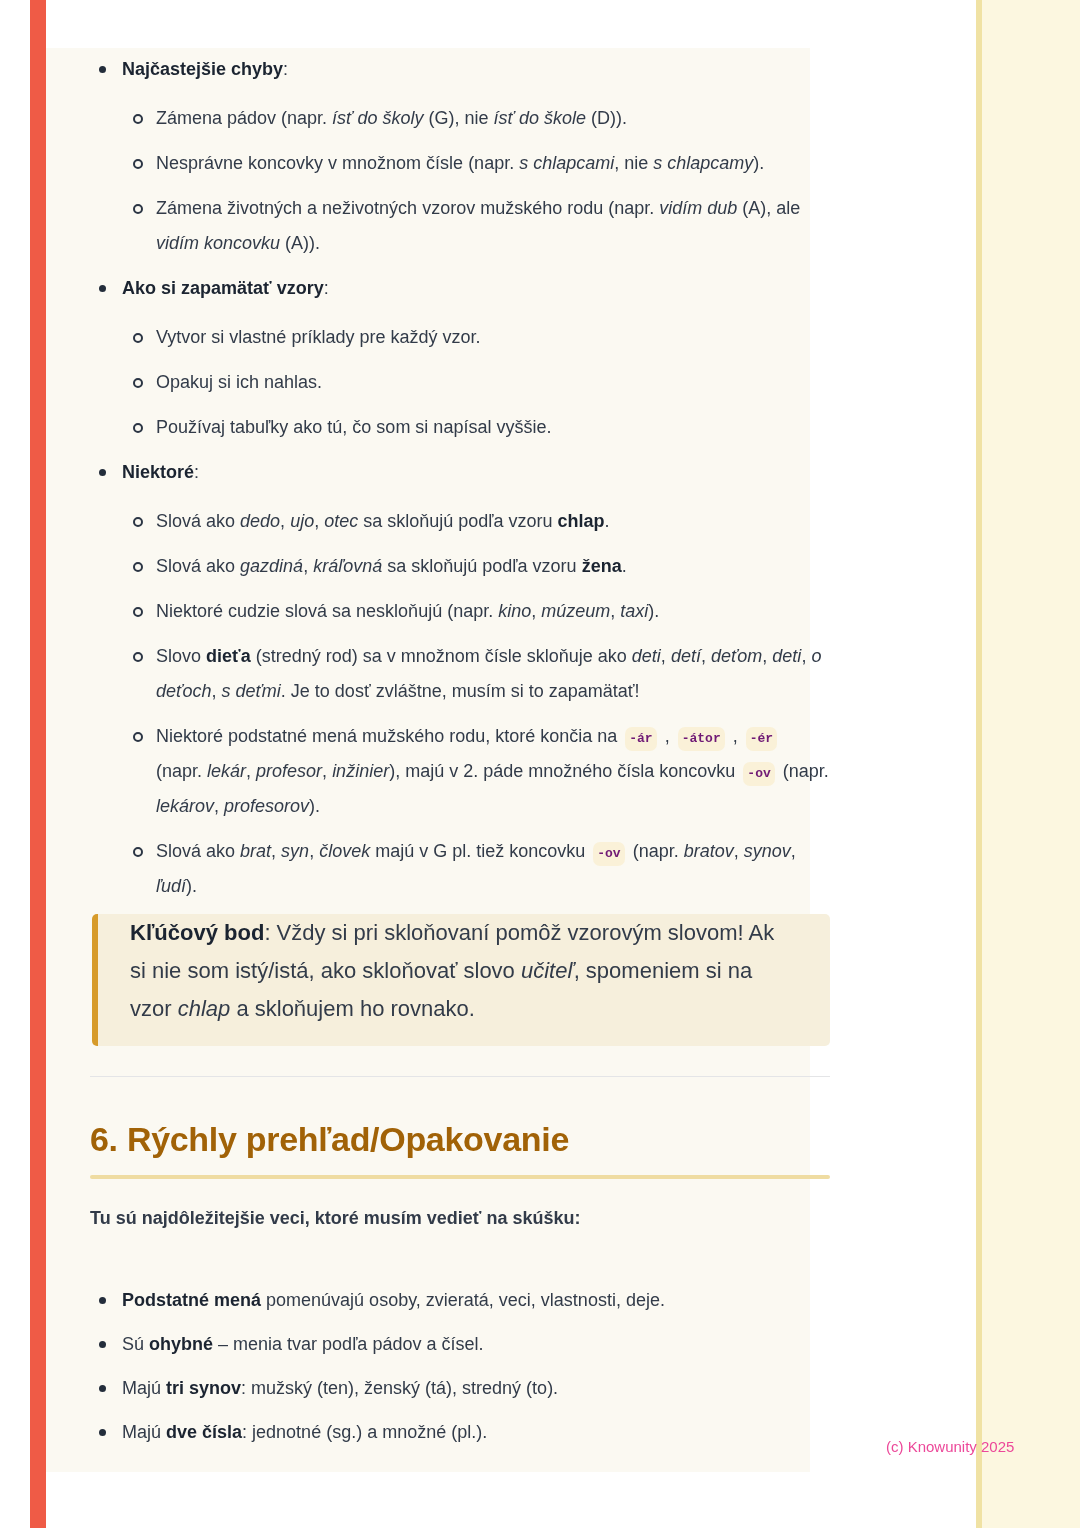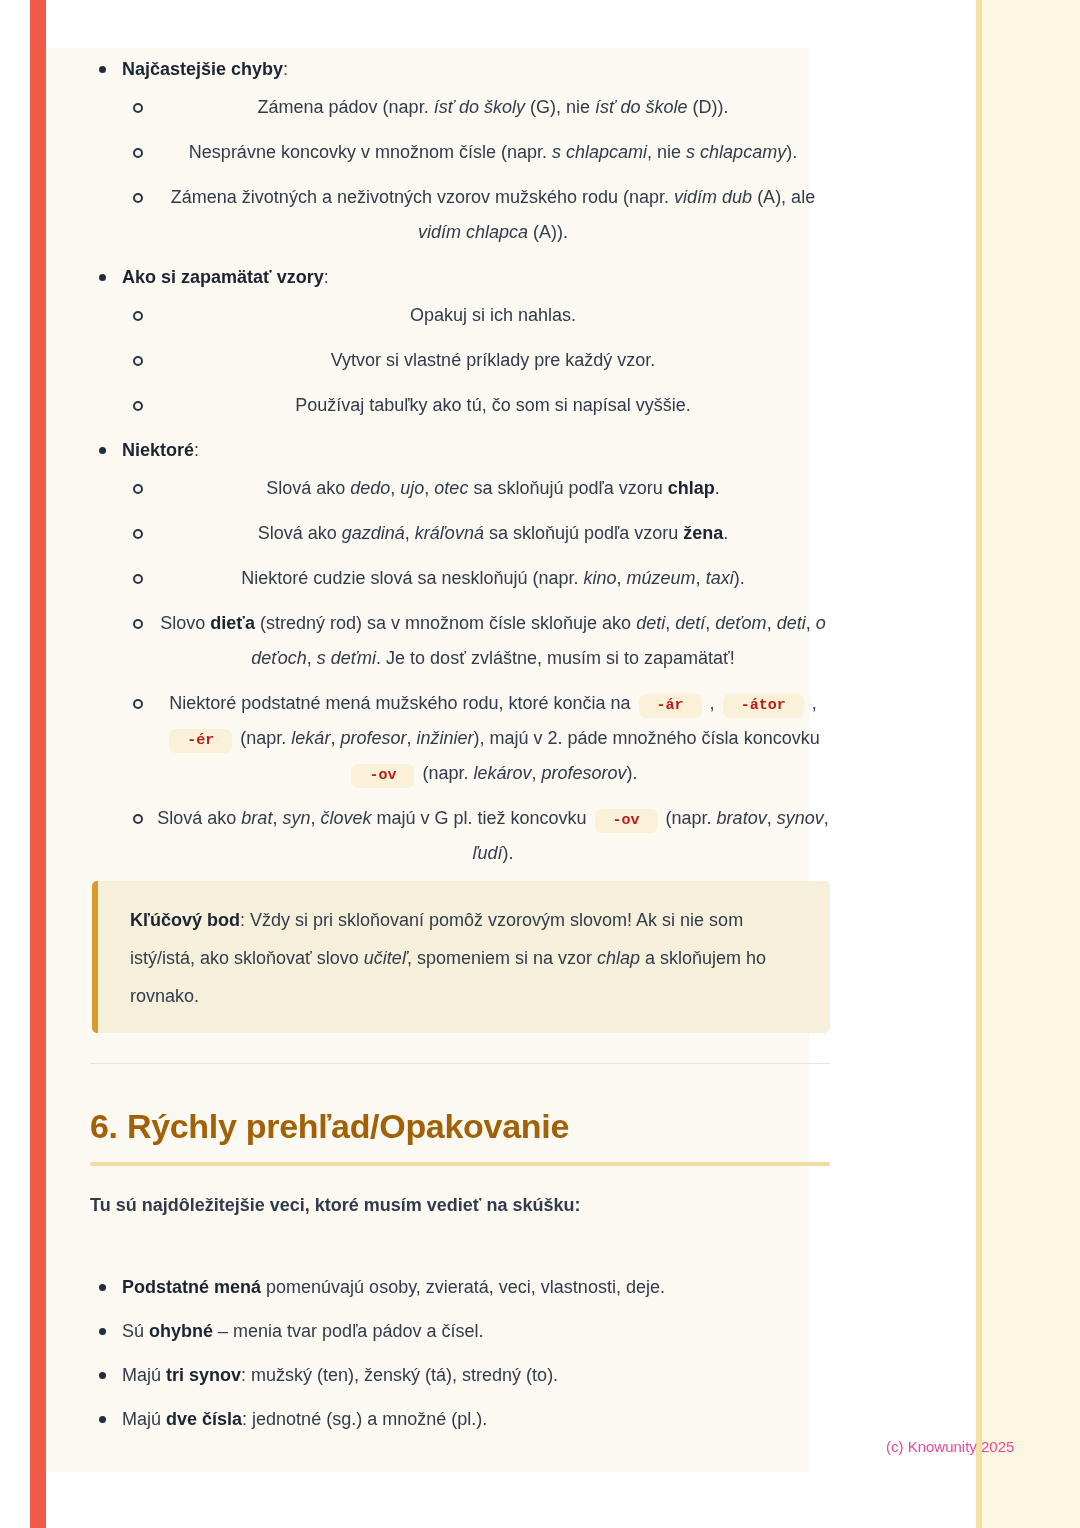--- a/index.html
+++ b/index.html
@@ -12,36 +12,36 @@
     overflow: hidden;
   }
   .red-bar { position:absolute; left:30px; top:0; width:16px; height:1528px; background:#EF5B46; }
   .yellow-band { position:absolute; left:976px; top:0; width:104px; height:1528px; background:#FCF7E0; border-left:6px solid #F0E2A4; }
   .card { position:absolute; left:46px; top:48px; width:764px; height:1424px; background:#FBF9F2; }
   .content { position:absolute; left:44px; top:4px; width:740px; }
 
   ul { list-style: none; }
   .l1 > li { position:relative; padding-left:32px; margin-bottom:10px; font-size:18px; line-height:35px; }
   .m1 { position:absolute; left:9px; top:14px; width:7px; height:7px; border-radius:50%; background:#232D3B; }
-  .l2 { margin-top:3px;text-align:center; }
+  .l2 { margin-top:14px; }
   .l2 > li { position:relative; padding-left:34px; margin-bottom:10px; }
   .m2 { position:absolute; left:11px; top:13px; width:10px; height:10px; border-radius:50%; border:2px solid #2B3544; background:transparent; }
 
   .f-b { font-weight:700; color:#1B2431; }
   .f-i { font-style:italic; }
   .f-c {
-    display:inline-block; background:#FAF1D8; color:#b91c1c;
-    font-family:"Liberation Mono", monospace; font-size:15px; font-weight:700;
-    line-height:22px; padding:1px 18px; border-radius:7px; margin:0 3px;
+    display:inline-block; background:#FAF1D8; color:#701a75;
+    font-family:"Liberation Mono", monospace; font-size:13px; font-weight:700;
+    line-height:22px; padding:1px 4px; border-radius:7px; margin:0 3px;
   }
 
   .callout {
     margin:0 0 0 2px; width:738px;
     background:#F6EFDC; border-left:6px solid #D79B2A; border-radius:5px;
-    padding:20px 40px 18px 32px; font-size:18px; line-height:38px;
+    padding:0 40px 18px 32px; font-size:22px; line-height:38px;
   }
   .divider { border:none; border-top:1px solid #E4E5E7; margin-top:30px; }
   .heading { margin-top:40px; font-size:34px; line-height:44px; font-weight:700; color:#a16207; letter-spacing:-0.3px; }
   .heading-rule { margin-top:14px; height:4px; background:#EFDCA2; border-radius:2px; }
   .intro { margin-top:22px; font-size:18px; line-height:35px;font-weight:bold; }
   .summary { margin-top:47px; }
   .summary > li { margin-bottom:9px; }
   .watermark { position:absolute; left:886px; top:1438px; font-size:15px; color:#ec4899; }
 </style>
 </head>
@@ -53,29 +53,29 @@
 <div class="card">
   <div class="content">
 
     <ul class="l1">
       <li>
         <span class="m1"></span>
         <span class="txt"><span class="f-b">Najčastejšie chyby</span><span>:</span></span>
         <ul class="l2">
           <li><span class="m2"></span><span class="txt"><span>Zámena pádov (napr. </span><span class="f-i">ísť do školy</span><span> (G), nie </span><span class="f-i">ísť do škole</span><span> (D)).</span></span></li>
           <li><span class="m2"></span><span class="txt"><span>Nesprávne koncovky v množnom čísle (napr. </span><span class="f-i">s chlapcami</span><span>, nie </span><span class="f-i">s chlapcamy</span><span>).</span></span></li>
-          <li><span class="m2"></span><span class="txt"><span>Zámena životných a neživotných vzorov mužského rodu (napr. </span><span class="f-i">vidím dub</span><span> (A), ale </span><span class="f-i">vidím chlapca</span><span> (A)).</span></span></li>
+          <li><span class="m2"></span><span class="txt"><span>Zámena životných a neživotných vzorov mužského rodu (napr. </span><span class="f-i">vidím dub</span><span> (A), ale </span><span class="f-i">vidím koncovku</span><span> (A)).</span></span></li>
         </ul>
       </li>
       <li>
         <span class="m1"></span>
         <span class="txt"><span class="f-b">Ako si zapamätať vzory</span><span>:</span></span>
         <ul class="l2">
+          <li><span class="m2"></span><span class="txt"><span>Vytvor si vlastné príklady pre každý vzor.</span></span></li>
           <li><span class="m2"></span><span class="txt"><span>Opakuj si ich nahlas.</span></span></li>
-          <li><span class="m2"></span><span class="txt"><span>Vytvor si vlastné príklady pre každý vzor.</span></span></li>
           <li><span class="m2"></span><span class="txt"><span>Používaj tabuľky ako tú, čo som si napísal vyššie.</span></span></li>
         </ul>
       </li>
       <li>
         <span class="m1"></span>
         <span class="txt"><span class="f-b">Niektoré</span><span>:</span></span>
         <ul class="l2">
           <li><span class="m2"></span><span class="txt"><span>Slová ako </span><span class="f-i">dedo</span><span>, </span><span class="f-i">ujo</span><span>, </span><span class="f-i">otec</span><span> sa skloňujú podľa vzoru </span><span class="f-b">chlap</span><span>.</span></span></li>
           <li><span class="m2"></span><span class="txt"><span>Slová ako </span><span class="f-i">gazdiná</span><span>, </span><span class="f-i">kráľovná</span><span> sa skloňujú podľa vzoru </span><span class="f-b">žena</span><span>.</span></span></li>
           <li><span class="m2"></span><span class="txt"><span>Niektoré cudzie slová sa neskloňujú (napr. </span><span class="f-i">kino</span><span>, </span><span class="f-i">múzeum</span><span>, </span><span class="f-i">taxi</span><span>).</span></span></li>

